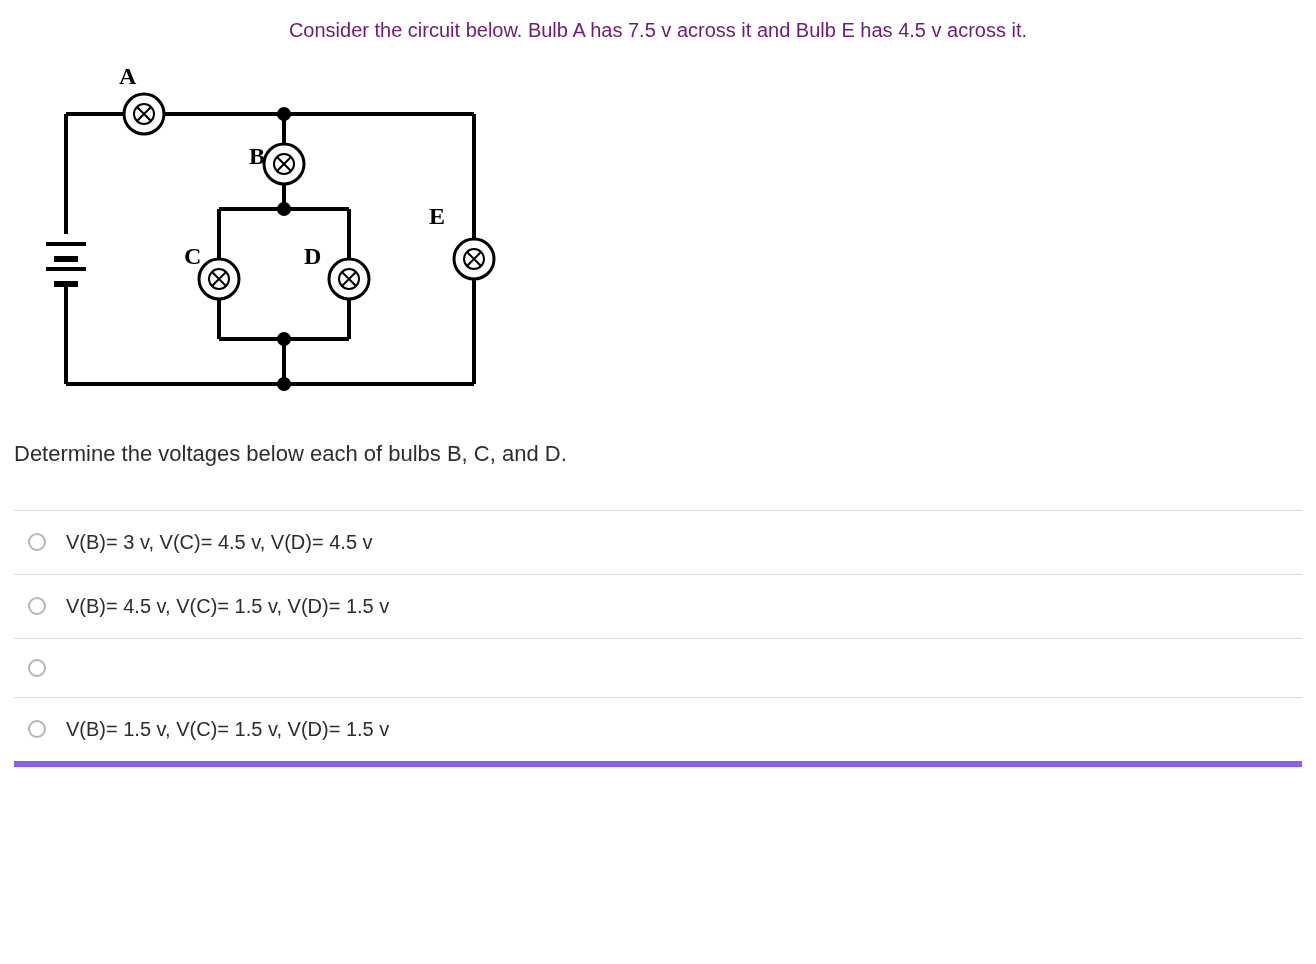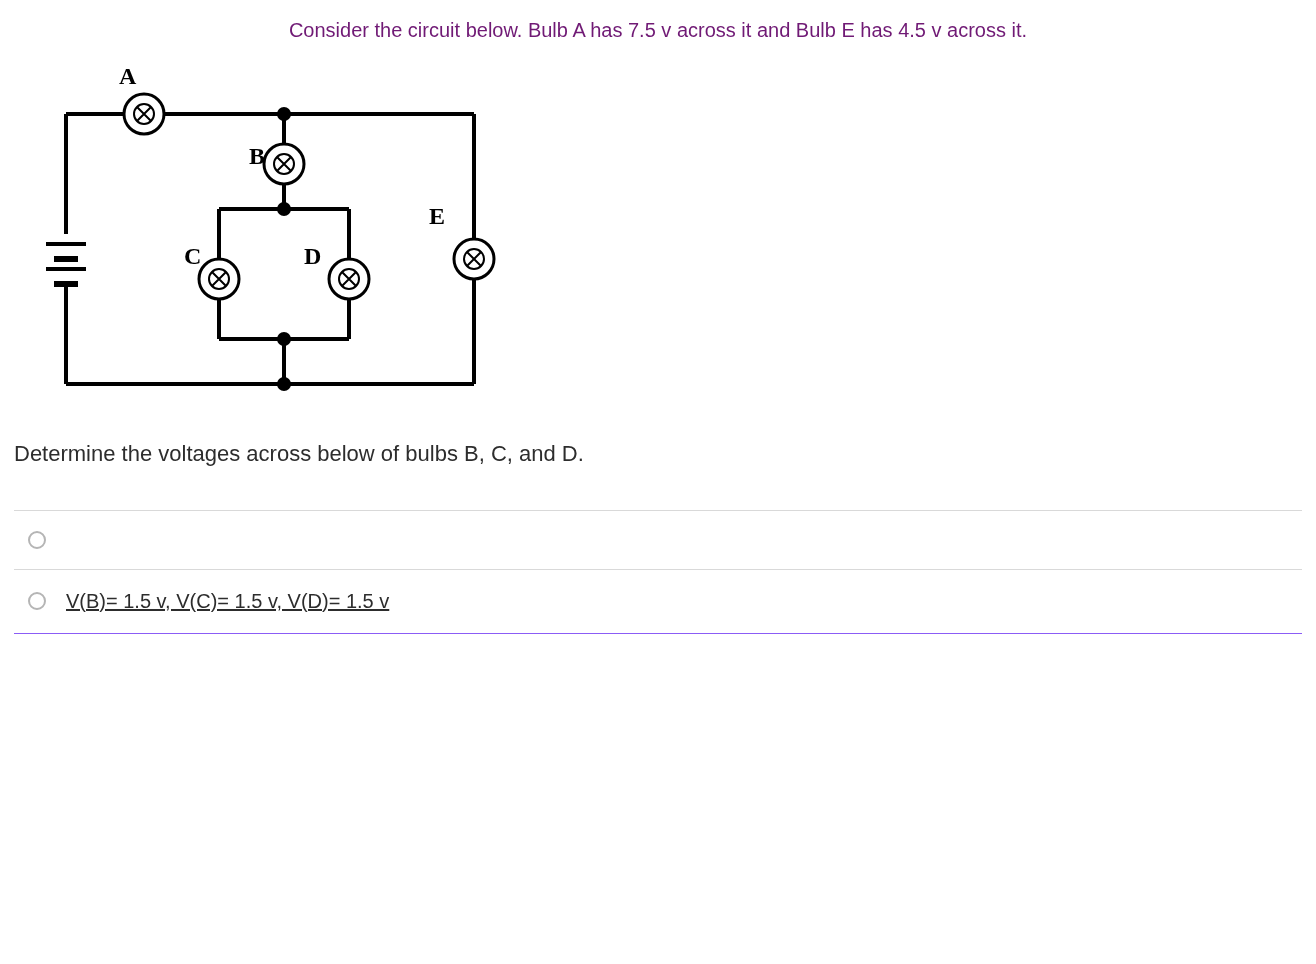--- a/index.html
+++ b/index.html
@@ -38,22 +38,21 @@
     .option {
       display: flex;
       align-items: center;
       padding: 20px 14px;
       border-top: 1px solid #d9d9d9;
       font-size: 20px;
       color: #2d2d2d;
       cursor: pointer;
     }
     .option:last-child {
-      border-bottom: 1px solid #8b5cf6;
-      text-decoration: underline;
+      border-bottom: 6px solid #8b5cf6;
     }
     .radio {
       width: 18px;
       height: 18px;
       border: 2px solid #b5b5b5;
       border-radius: 50%;
       margin-right: 20px;
       flex-shrink: 0;
     }
     .option-text {
@@ -125,23 +124,31 @@
     <text x="260" y="200" font-family="Times New Roman" font-size="24" font-weight="bold">D</text>
     <line x1="305" y1="235" x2="305" y2="275" stroke="black" stroke-width="4"></line>
 
     <line x1="175" y1="275" x2="305" y2="275" stroke="black" stroke-width="4"></line>
     <circle cx="240" cy="275" r="7" fill="black"></circle>
     <line x1="240" y1="275" x2="240" y2="320" stroke="black" stroke-width="4"></line>
     <circle cx="240" cy="320" r="7" fill="black"></circle>
   </svg>
 </div>
 
-<div class="prompt-text">Determine the voltages across below of bulbs B, C, and D.</div>
+<div class="prompt-text">Determine the voltages below each of bulbs B, C, and D.</div>
 
 <div class="options">
+  <div class="option">
+    <div class="radio"></div>
+    <div class="option-text">V(B)= 3 v, V(C)= 4.5 v, V(D)= 4.5 v</div>
+  </div>
+  <div class="option">
+    <div class="radio"></div>
+    <div class="option-text">V(B)= 4.5 v, V(C)= 1.5 v, V(D)= 1.5 v</div>
+  </div>
   <div class="option">
     <div class="radio"></div>
   </div>
   <div class="option">
     <div class="radio"></div>
     <div class="option-text">V(B)= 1.5 v, V(C)= 1.5 v, V(D)= 1.5 v</div>
   </div>
 </div>
 
 </body></html>

